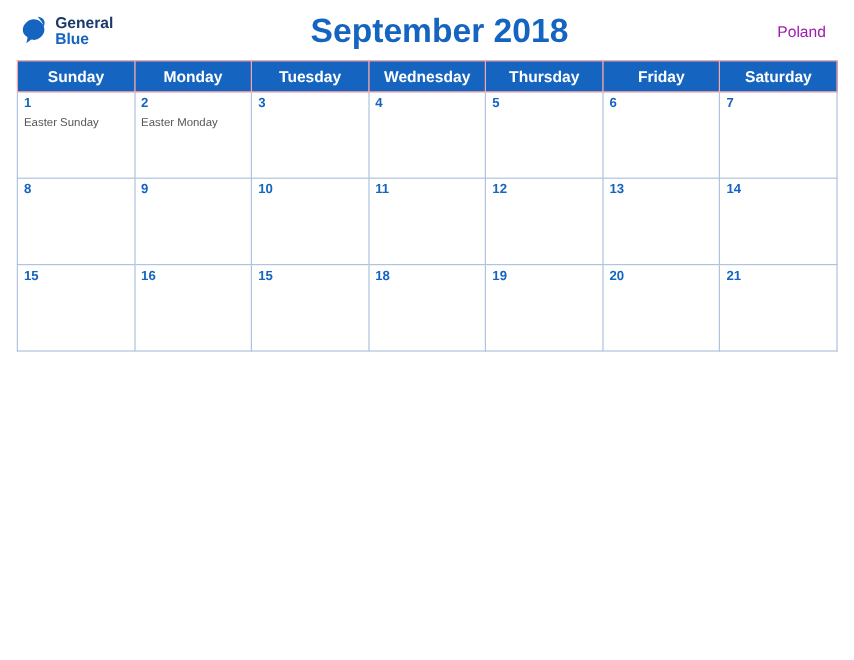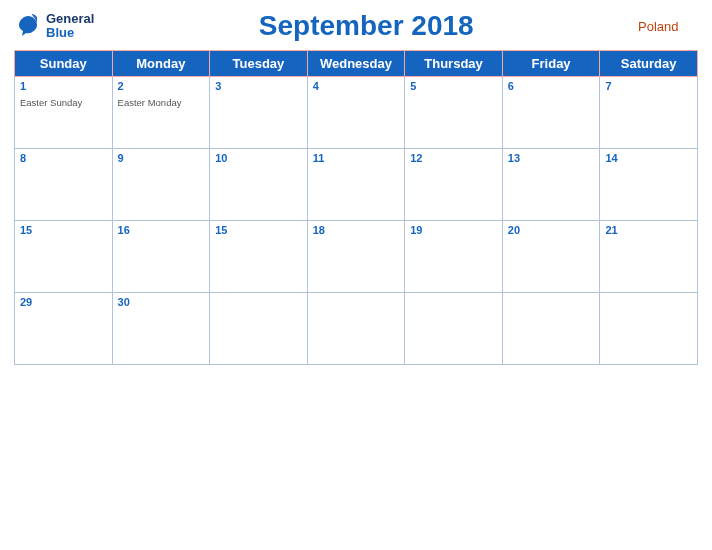--- a/index.html
+++ b/index.html
@@ -42,23 +42,23 @@
     }
     .calendar-title {
       font-size: 28px;
       font-weight: bold;
       color: #1565c0;
       text-align: center;
       flex: 1;
     }
     .country-label {
       font-size: 13px;
-      color: #c2410c;
+      color: #a21caf;
       min-width: 60px;
-      text-align: left;
+      text-align: center;
     }
     table {
       width: 100%;
       border-collapse: collapse;
       table-layout: fixed;
     }
     th {
       background-color: #1565c0;
       color: #fff;
       text-align: center;
@@ -180,29 +180,16 @@
           <td>
             <span class="day-num">19</span>
           </td>
           <td>
             <span class="day-num">20</span>
           </td>
           <td>
             <span class="day-num">21</span>
           </td>
         </tr>
-        <tr>
-          <td>
-            <span class="day-num">29</span>
-          </td>
-          <td>
-            <span class="day-num">30</span>
-          </td>
-          <td class="empty-cell"></td>
-          <td class="empty-cell"></td>
-          <td class="empty-cell"></td>
-          <td class="empty-cell"></td>
-          <td class="empty-cell"></td>
-        </tr>
       </tbody>
   </table>
 
 </div>
 
 </body></html>

